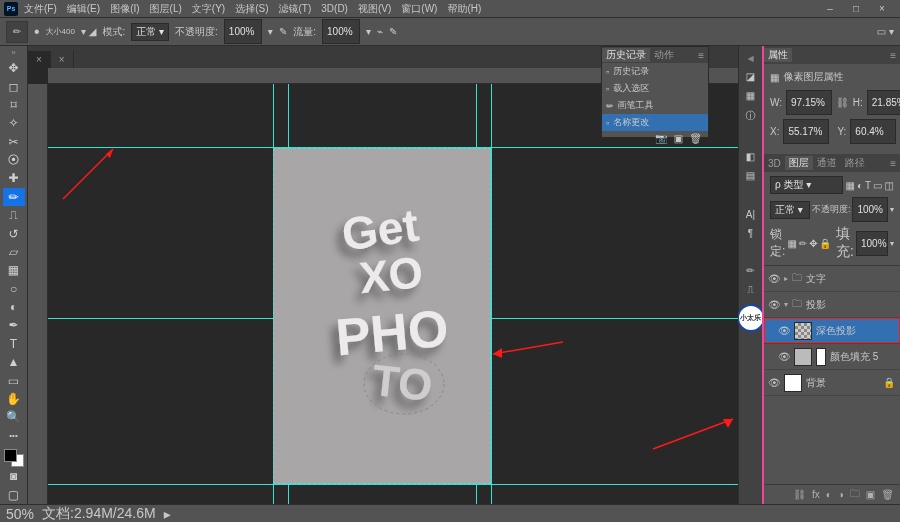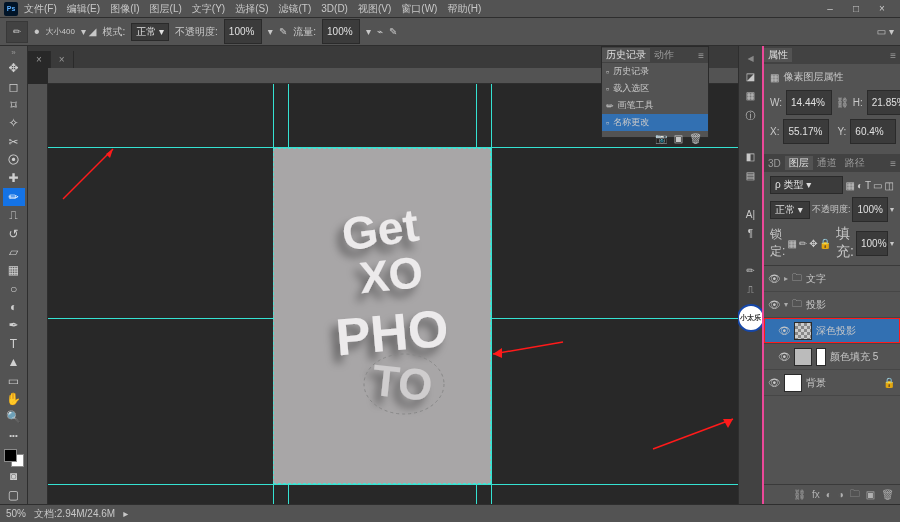--- a/index.html
+++ b/index.html
@@ -49,21 +49,21 @@
 .layer{display:flex;align-items:center;height:26px;padding:0 4px;gap:4px;border-bottom:1px solid #464646}
 .layer .eye{width:12px;height:12px;font-size:10px;color:#c8c8c8;text-align:center}
 .layer .thumb{width:18px;height:18px;background:#777;border:1px solid #2a2a2a}
 .layer .thumb.checker{background-image:linear-gradient(45deg,#888 25%,transparent 25%,transparent 75%,#888 75%),linear-gradient(45deg,#888 25%,#ccc 25%,#ccc 75%,#888 75%);background-size:6px 6px;background-position:0 0,3px 3px}
 .layer.sel{background:#3270b2}
 .layer.redbox{box-shadow:inset 0 0 0 1px #ff1a1a}
 .layer .name{font-size:10px}
 .layer .fold{font-size:8px;color:#aaa}
 .layer-footer{height:20px;display:flex;align-items:center;justify-content:flex-end;gap:6px;padding:0 6px;border-top:1px solid #3a3a3a}
 .layer-footer span{font-size:10px;color:#b0b0b0}
-.status{height:18px;background:#535353;border-top:1px solid #2e2e2e;display:flex;align-items:center;padding:0 6px;gap:8px;font-size:10px}
+.status{height:18px;background:#535353;border-top:1px solid #2e2e2e;display:flex;align-items:center;padding:0 6px;gap:8px;font-size:14px}
 .history-panel{position:absolute;left:601px;top:46px;width:108px;height:92px;background:#535353;border:1px solid #2a2a2a;z-index:40}
 .history-panel .panel-tabs{height:16px}
 .hist-item{display:flex;align-items:center;gap:4px;padding:2px 4px;font-size:9px}
 .hist-item.sel{background:#3270b2}
 .hist-foot{display:flex;justify-content:flex-end;gap:6px;padding:2px 6px}
 .secondary-strip{width:24px;background:#424242;border-left:1px solid #2e2e2e;display:flex;flex-direction:column;align-items:center;gap:8px;padding-top:8px}
 .deer{width:28px;height:28px;border-radius:50%;background:#fff;border:2px solid #1647a8;display:flex;align-items:center;justify-content:center;font-size:7px;color:#333;font-weight:bold}
 .link-ic{width:14px;text-align:center;color:#c0c0c0}
 </style>
 </head>
@@ -226,21 +226,21 @@
       <div style="flex:1"></div>
       <div class="ptab">≡</div>
     </div>
     <div class="panel-body">
       <div style="margin-bottom:6px;display:flex;align-items:center;gap:4px">
         <span>▦</span>
         <span>像素图层属性</span>
       </div>
       <div class="prop-row">
         <span>W:</span>
-        <span class="numbox">14.44%</span>
+        <span class="numbox">97.15%</span>
         <span class="link-ic">⛓</span>
         <span>H:</span>
         <span class="numbox">21.85%</span>
       </div>
       <div class="prop-row">
         <span>X:</span>
         <span class="numbox">55.17%</span>
         <span class="link-ic"> </span>
         <span>Y:</span>
         <span class="numbox">60.4%</span>

